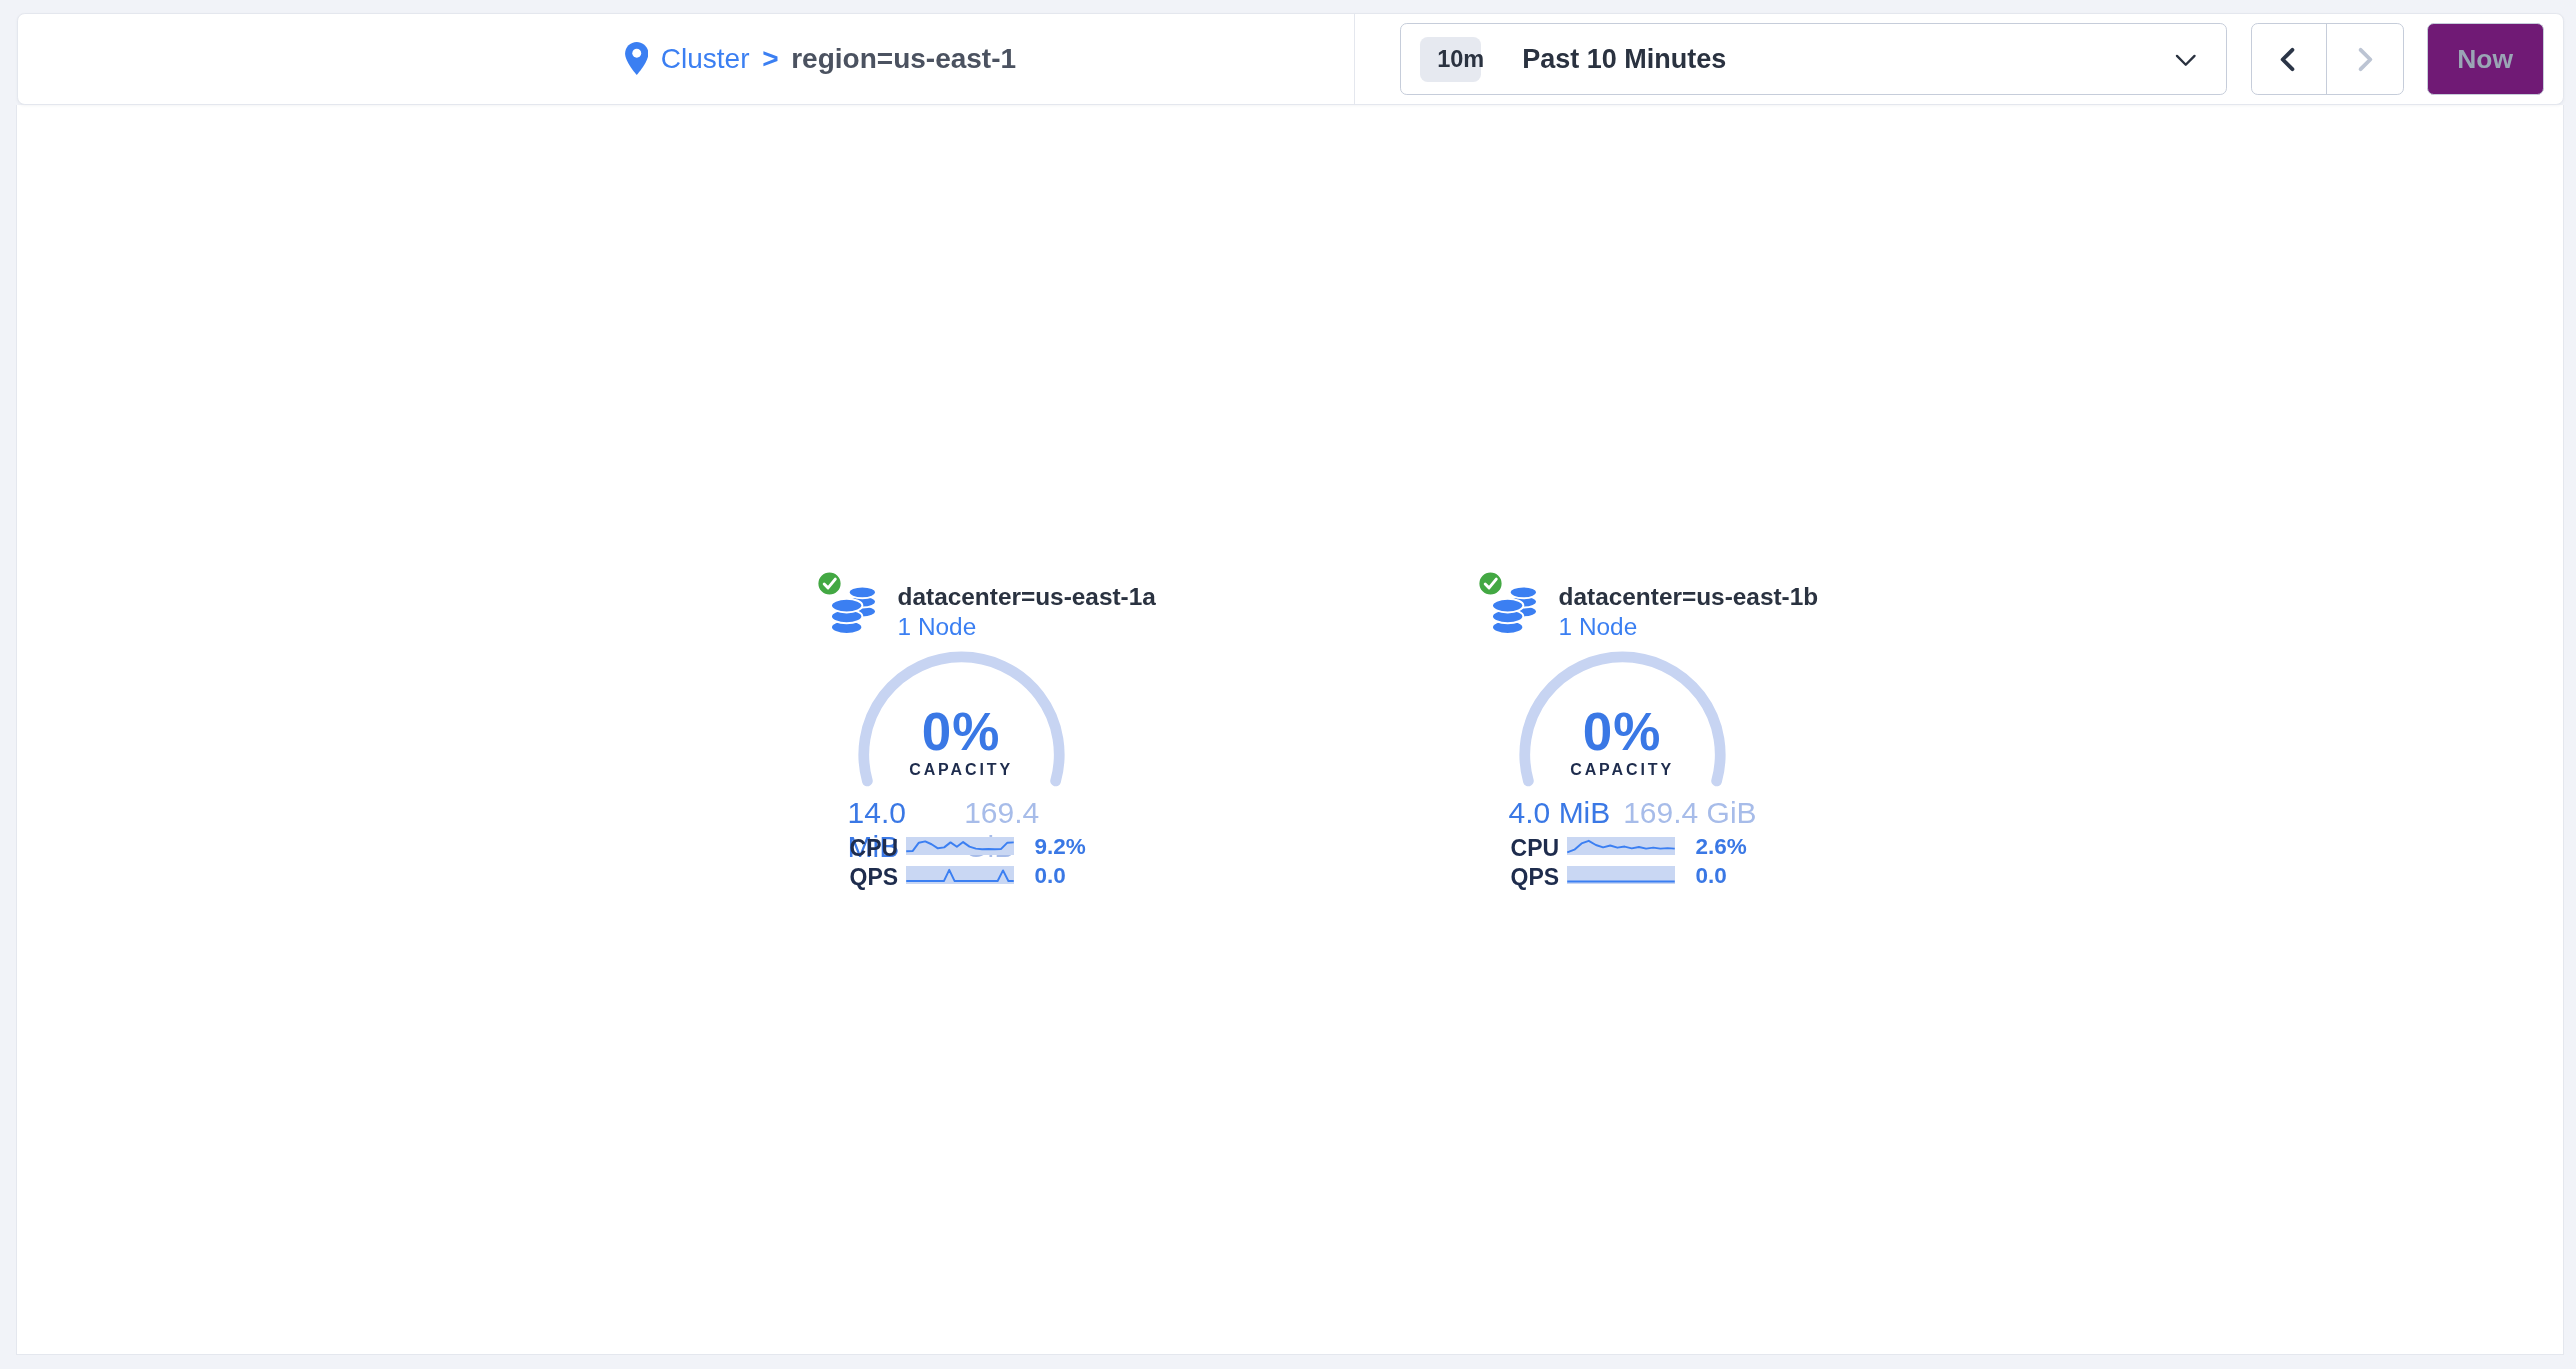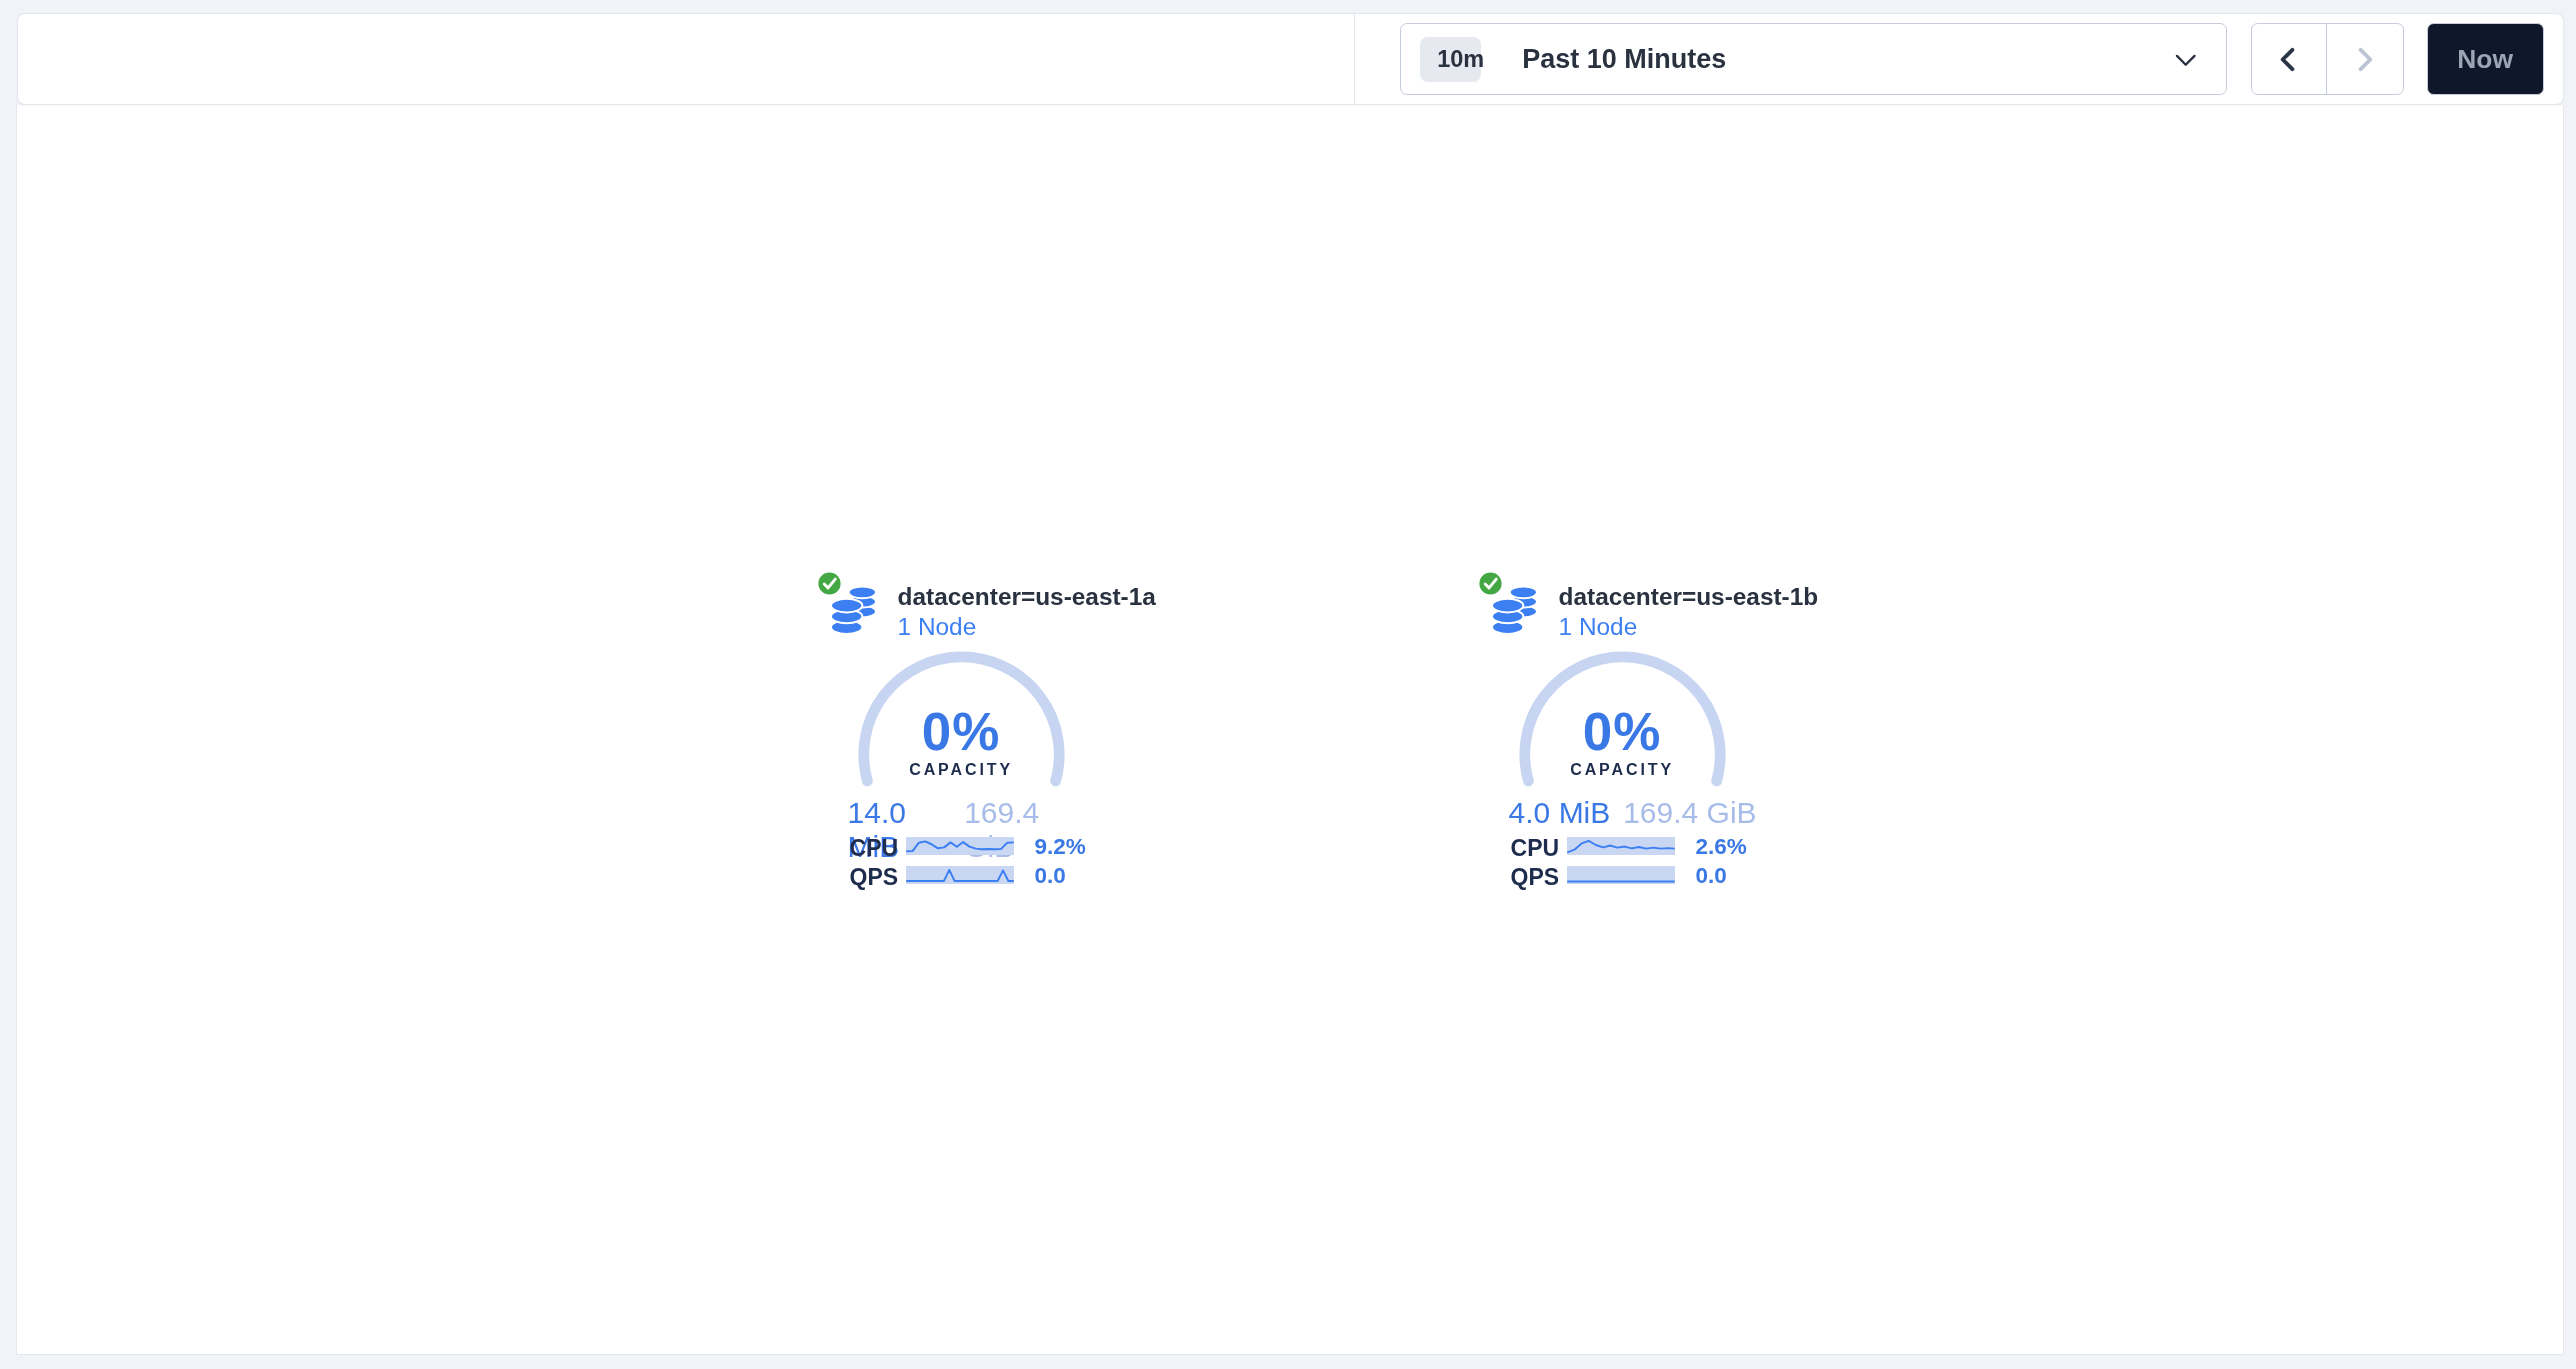--- a/index.html
+++ b/index.html
@@ -68,21 +68,21 @@
     position:absolute;left:2233px;top:9.8px;width:153px;height:72px;
     border:1px solid var(--control-border);border-radius:6.8px;background:#fff;
     display:flex;
   }
   .pager .pg-btn{
     width:50%;height:100%;display:flex;align-items:center;justify-content:center;cursor:pointer;
   }
   .pager .pg-btn:first-child{border-right:1px solid var(--control-border);}
   .now-button{
     position:absolute;left:2409px;top:9.8px;width:117px;height:72px;
-    border:1px solid var(--control-border);border-radius:6.8px;background:#0f172a;
+    border:1px solid var(--control-border);border-radius:6.8px;background:#701a75;
     display:flex;align-items:center;justify-content:center;
     font-size:26.4px;font-weight:700;color:var(--disabled-text);cursor:default;
   }
   
   .map-area{
     position:absolute;left:15.6px;top:105px;width:2548px;height:1250px;
     background:#fff;border-left:1px solid var(--border);
     border-right:1px solid var(--border);border-bottom:1px solid var(--border);
     z-index:1;
   }
@@ -117,20 +117,29 @@
     display:flex;align-items:center;justify-content:center;gap:12.7px;
     font-size:28px;color:var(--gray-text);cursor:pointer;
   }
 </style>
 </head>
 <body>
 
 <div class="header-panel">
 
 
+  <div class="breadcrumb">
+    <svg width="23.5" height="33" viewBox="0 0 24 34">
+      <path d="M12 0C5.4 0 0 5.3 0 11.9 0 20.8 12 34 12 34s12-13.2 12-22.1C24 5.3 18.6 0 12 0z" fill="#3b7ff2"></path>
+      <circle cx="12" cy="11.5" r="4.6" fill="#ffffff"></circle>
+    </svg>
+    <span class="root">Cluster</span>
+    <span class="sep">&gt;</span>
+    <span class="current">region=us-east-1</span>
+  </div>
 
   <div class="header-divider"></div>
 
   <div class="time-dropdown" role="combobox">
     <span class="time-badge">10m</span>
     <span class="time-range">Past 10 Minutes</span>
     <svg class="time-chevron" width="21.5" height="12.7" viewBox="0 0 22 13">
       <polyline points="2,2 11,11 20,2" fill="none" stroke="#2a3240" stroke-width="2.4" stroke-linecap="round" stroke-linejoin="round"></polyline>
     </svg>
   </div>

